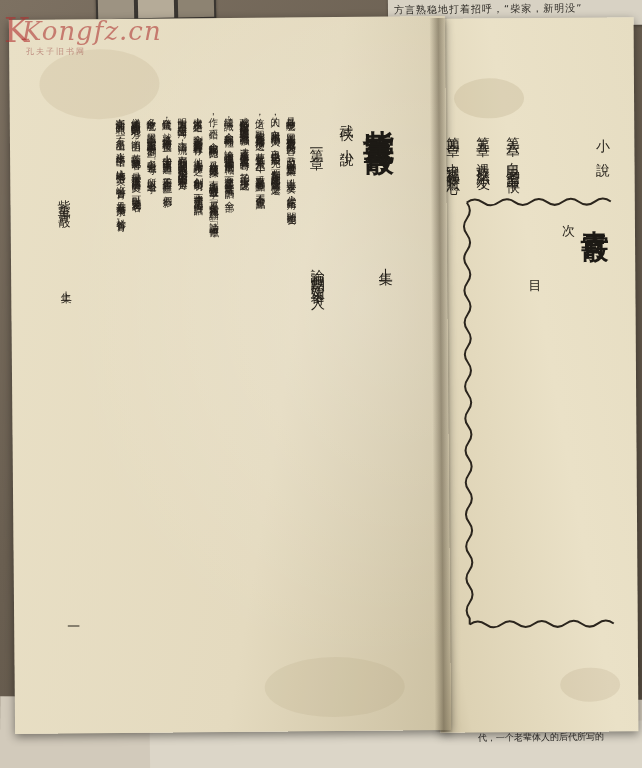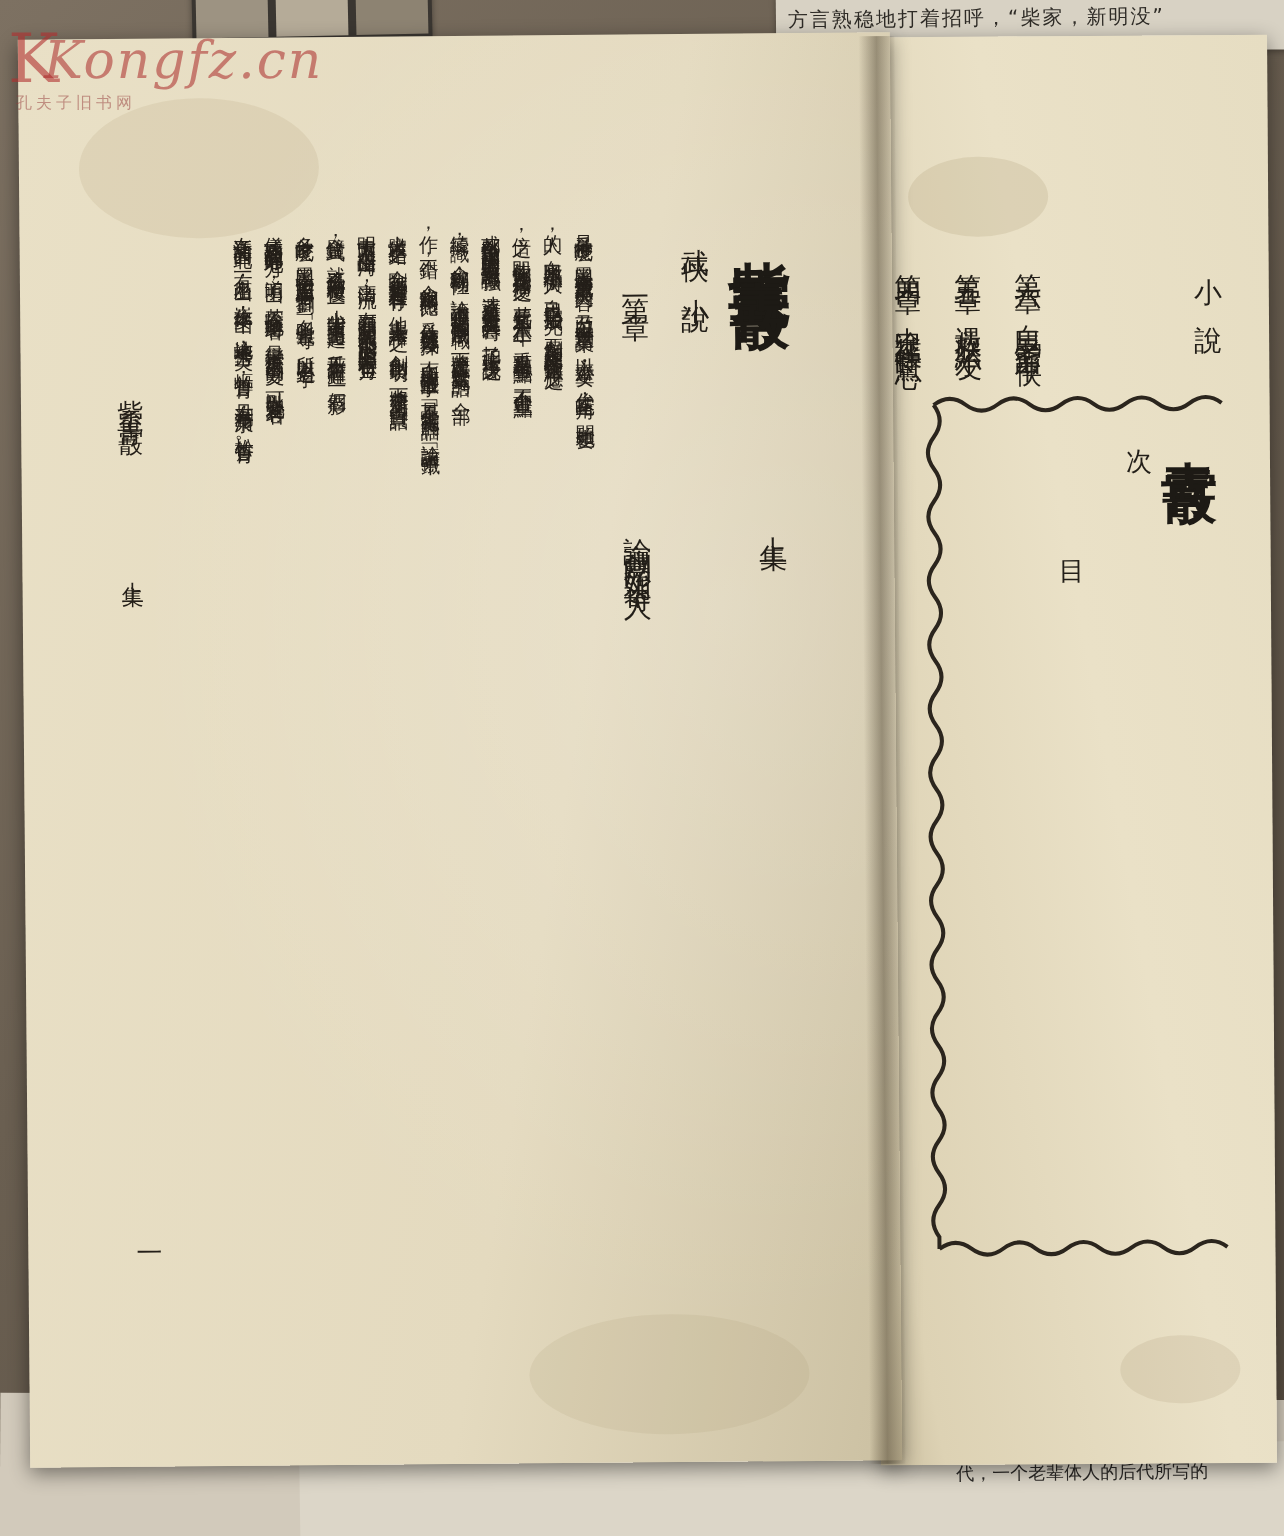--- a/index.html
+++ b/index.html
@@ -293,21 +293,21 @@
     font-size: 26px;
     font-style: italic;
     letter-spacing: 1px;
     pointer-events: none;
   }
   .watermark .wm-sub {
     font-size: 8px;
     font-style: normal;
     letter-spacing: 2px;
     color: rgba(150,60,60,0.5);
-    padding-left: 8px;
+    padding-left: 26px;
   }
   .wm-logo {
     position: absolute;
     left: 4px; top: 10px;
     font-size: 34px;
     color: rgba(176,46,46,0.6);
     font-family: "DejaVu Serif", serif;
   }
 </style>
 </head>

